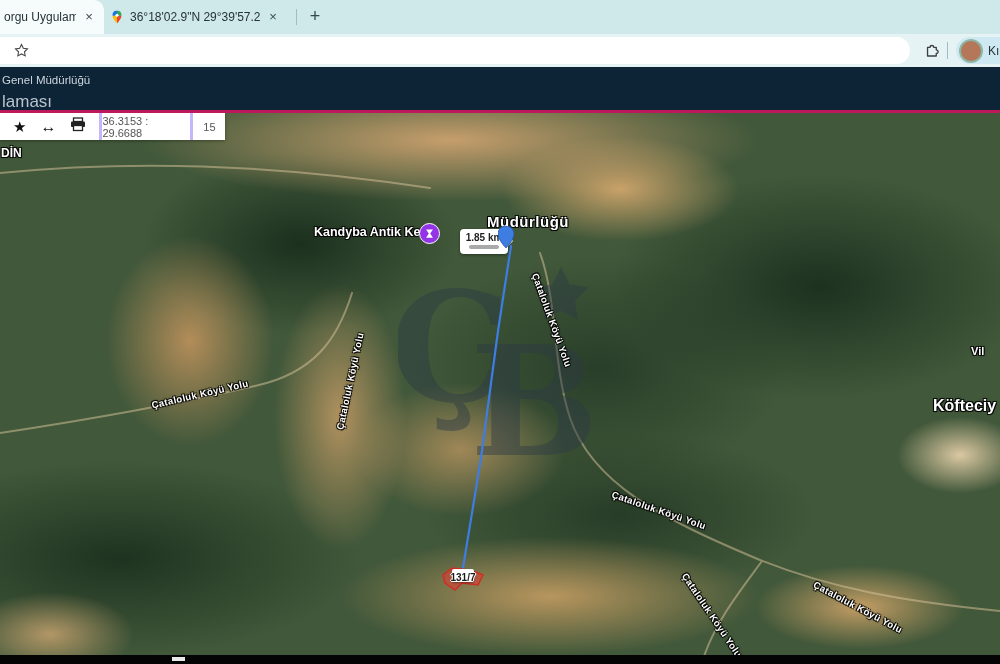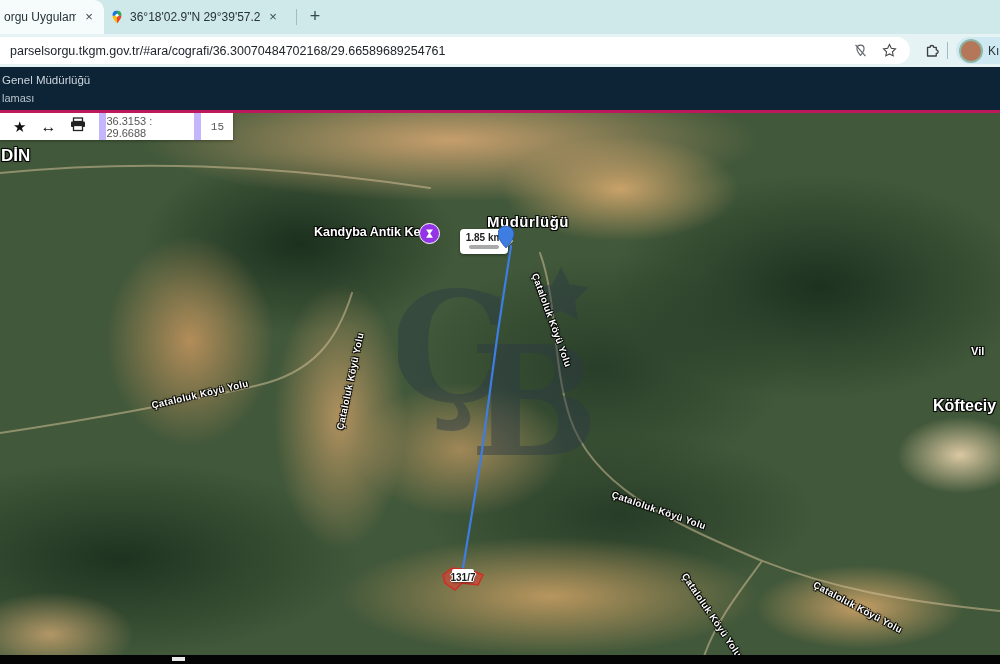--- a/index.html
+++ b/index.html
@@ -31,21 +31,21 @@
   .profile-chip{position:absolute;left:956px;top:3px;width:70px;height:27px;background:#cfe9f3;
     border-radius:14px;display:flex;align-items:center;overflow:hidden;}
   .avatar{width:20px;height:20px;border-radius:50%;background:#b5775a;border:2px solid #8fb6a5;
     margin-left:3px;flex:0 0 auto;}
   .profile-name{font-size:12px;color:#273339;margin-left:5px;white-space:nowrap;}
 
   
   .siteheader{position:absolute;left:0;top:67px;width:1000px;height:46px;background:#0d2336;
     border-bottom:3px solid #be185d;box-sizing:border-box;}
   .siteheader .l1{position:absolute;left:2px;top:7px;font-size:11.5px;color:#ccd6dd;}
-  .siteheader .l2{position:absolute;left:2px;top:25px;font-size:11px;color:#b9c4cc;}
+  .siteheader .l2{position:absolute;left:2px;top:25px;font-size:17px;color:#b9c4cc;}
 
   
   .map{position:absolute;left:0;top:113px;width:1000px;height:543px;overflow:hidden;
     background-color:#41583a;
     background-image:
       radial-gradient(ellipse 90px 55px at 96% 63%, rgba(228,206,168,.95), rgba(228,206,168,0) 70%),
       radial-gradient(ellipse 430px 85px at 45% 5%,  rgba(205,162,111,.95), rgba(205,162,111,0) 72%),
       radial-gradient(ellipse 170px 75px at 62% 14%, rgba(216,170,110,.9),  rgba(216,170,110,0) 70%),
       radial-gradient(ellipse 120px 150px at 19% 42%, rgba(199,150,95,.85), rgba(199,150,95,0) 70%),
       radial-gradient(ellipse 95px 190px at 34% 56%, rgba(205,160,105,.8),  rgba(205,160,105,0) 70%),
@@ -76,24 +76,24 @@
   .measure-dist{font-size:10px;font-weight:bold;color:#222;margin-top:3px;}
   .measure-bar{width:30px;height:4px;background:#a9a9a9;border-radius:2px;margin:2px auto 0;}
 
   
   .maptoolbar{position:absolute;left:0;top:0;height:27px;display:flex;background:#fff;
     box-shadow:0 1px 3px rgba(0,0,0,.35);align-items:stretch;}
   .mt-icons{display:flex;align-items:center;padding:0 6px;}
   .mt-icons>*{margin:0 7px;}
   .mt-star{font-size:15px;color:#111;line-height:1;}
   .mt-pan{font-size:16px;font-weight:bold;color:#111;line-height:1;}
-  .mt-box{border-left:7px solid #c4b5fd;display:flex;align-items:center;justify-content:center;
+  .mt-box{border-left:3px solid #c4b5fd;display:flex;align-items:center;justify-content:center;
     font-size:11px;color:#555;}
   .mt-coords{width:88px;}
-  .mt-zoom{width:32px;font-family:Liberation Mono, monospace;}
+  .mt-zoom{width:32px;}
 
   
   .parcel-labelbox{position:absolute;left:452px;top:456px;width:22px;height:13px;background:#fff;
     border-radius:2px;box-shadow:0 1px 2px rgba(0,0,0,.4);}
   .parcel-text{position:absolute;left:440px;top:459px;width:46px;text-align:center;font-size:10px;
     font-weight:bold;color:#1a1a1a;
     text-shadow:-1px 0 0 #fff,1px 0 0 #fff,0 -1px 0 #fff,0 1px 0 #fff;}
 
   
   .bottombar{position:absolute;left:0;top:655px;width:1000px;height:9px;background:#040404;}
@@ -128,21 +128,20 @@
       </span>
       <span class="tab-title">36°18'02.9"N 29°39'57.2"E - Go</span>
       <span class="tab-close">×</span>
     </div>
     <div class="tab-sep"></div>
     <div class="newtab">+</div>
   </div>
 
   <div class="addressrow">
     <div class="urlbar">
-      <span class="url">parselsorgu.tkgm.gov.tr/#ara/cografi/36.30070484702168/29.66589689254761</span>
       <span class="mini-icon">
         <svg width="17" height="17" viewBox="0 0 24 24">
           <path d="M12 4.5a5 5 0 0 1 5 5c0 3.4-5 9.5-5 9.5s-5-6.1-5-9.5a5 5 0 0 1 5-5z" fill="none" stroke="#5f6368" stroke-width="1.6"></path>
           <line x1="5" y1="4" x2="19" y2="20" stroke="#5f6368" stroke-width="1.7"></line>
         </svg>
       </span>
       <span class="mini-icon">
         <svg width="17" height="17" viewBox="0 0 24 24">
           <path d="M12 3.5l2.6 5.3 5.9.9-4.3 4.1 1 5.8L12 16.9l-5.2 2.7 1-5.8-4.3-4.1 5.9-.9z" fill="none" stroke="#444" stroke-width="1.5"></path>
         </svg>
@@ -177,21 +176,21 @@
     </svg>
 
     <svg class="overlay" width="200" height="215" style="left:398px;top:150px;opacity:.45;">
       <g fill="#2c3a45" font-family="'DejaVu Serif',serif" font-weight="bold">
         <text x="-8" y="138" font-size="152">Ç</text>
         <text x="72" y="192" font-size="152">B</text>
         <path d="M163 4 l8.6 17.4 19.2 2.8 -13.9 13.5 3.3 19.1 -17.2-9 -17.2 9 3.3-19.1 -13.9-13.5 19.2-2.8z"></path>
       </g>
     </svg>
 
-    <div class="maplabel" style="left:1px;top:33px;font-size:17px;">DİN</div>
+    <div class="maplabel" style="left:1px;top:33px;font-size:12px;">DİN</div>
     <div class="maplabel" style="left:314px;top:112px;font-size:12.5px;">Kandyba Antik Kent</div>
     <div class="poi" style="left:419px;top:110px;">
       <svg width="11" height="11" viewBox="0 0 16 16">
           <path d="M3 2h10l-4 6 4 6H3l4-6z" fill="#fff"></path>
         </svg>
     </div>
     <div class="maplabel" style="left:487px;top:100px;font-size:15px;letter-spacing:.5px;">Müdürlüğü</div>
     <div class="maplabel" style="left:971px;top:232px;font-size:11px;">Vil</div>
     <div class="maplabel" style="left:933px;top:284px;font-size:16px;">Köfteciy</div>
 

